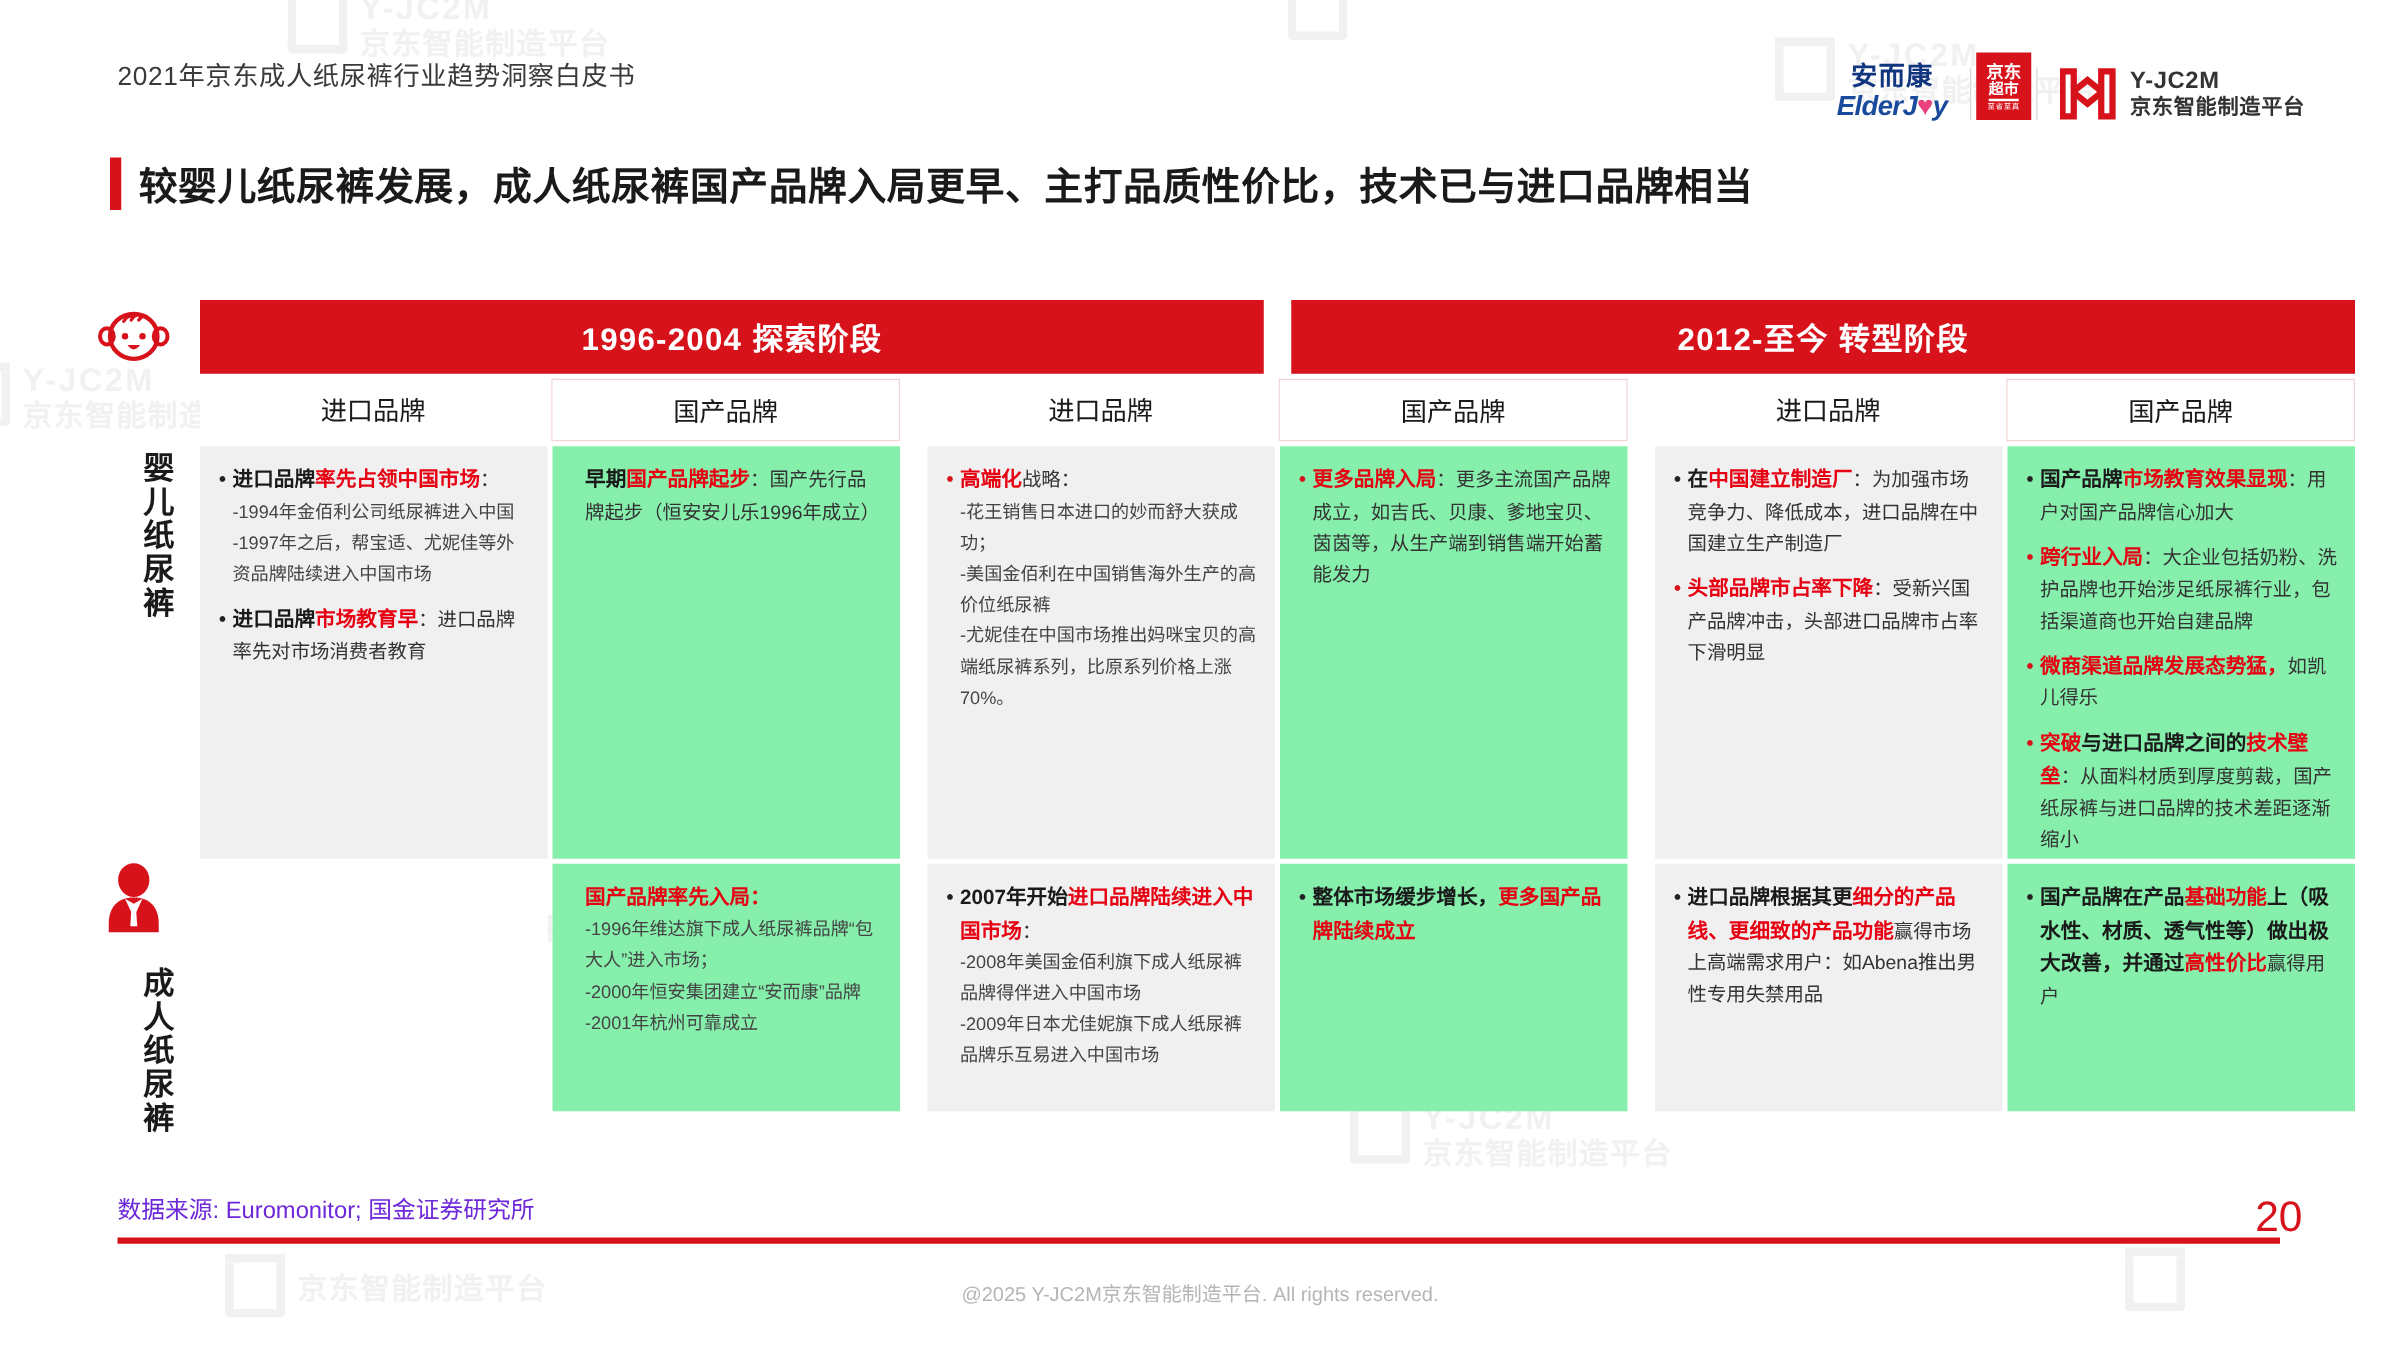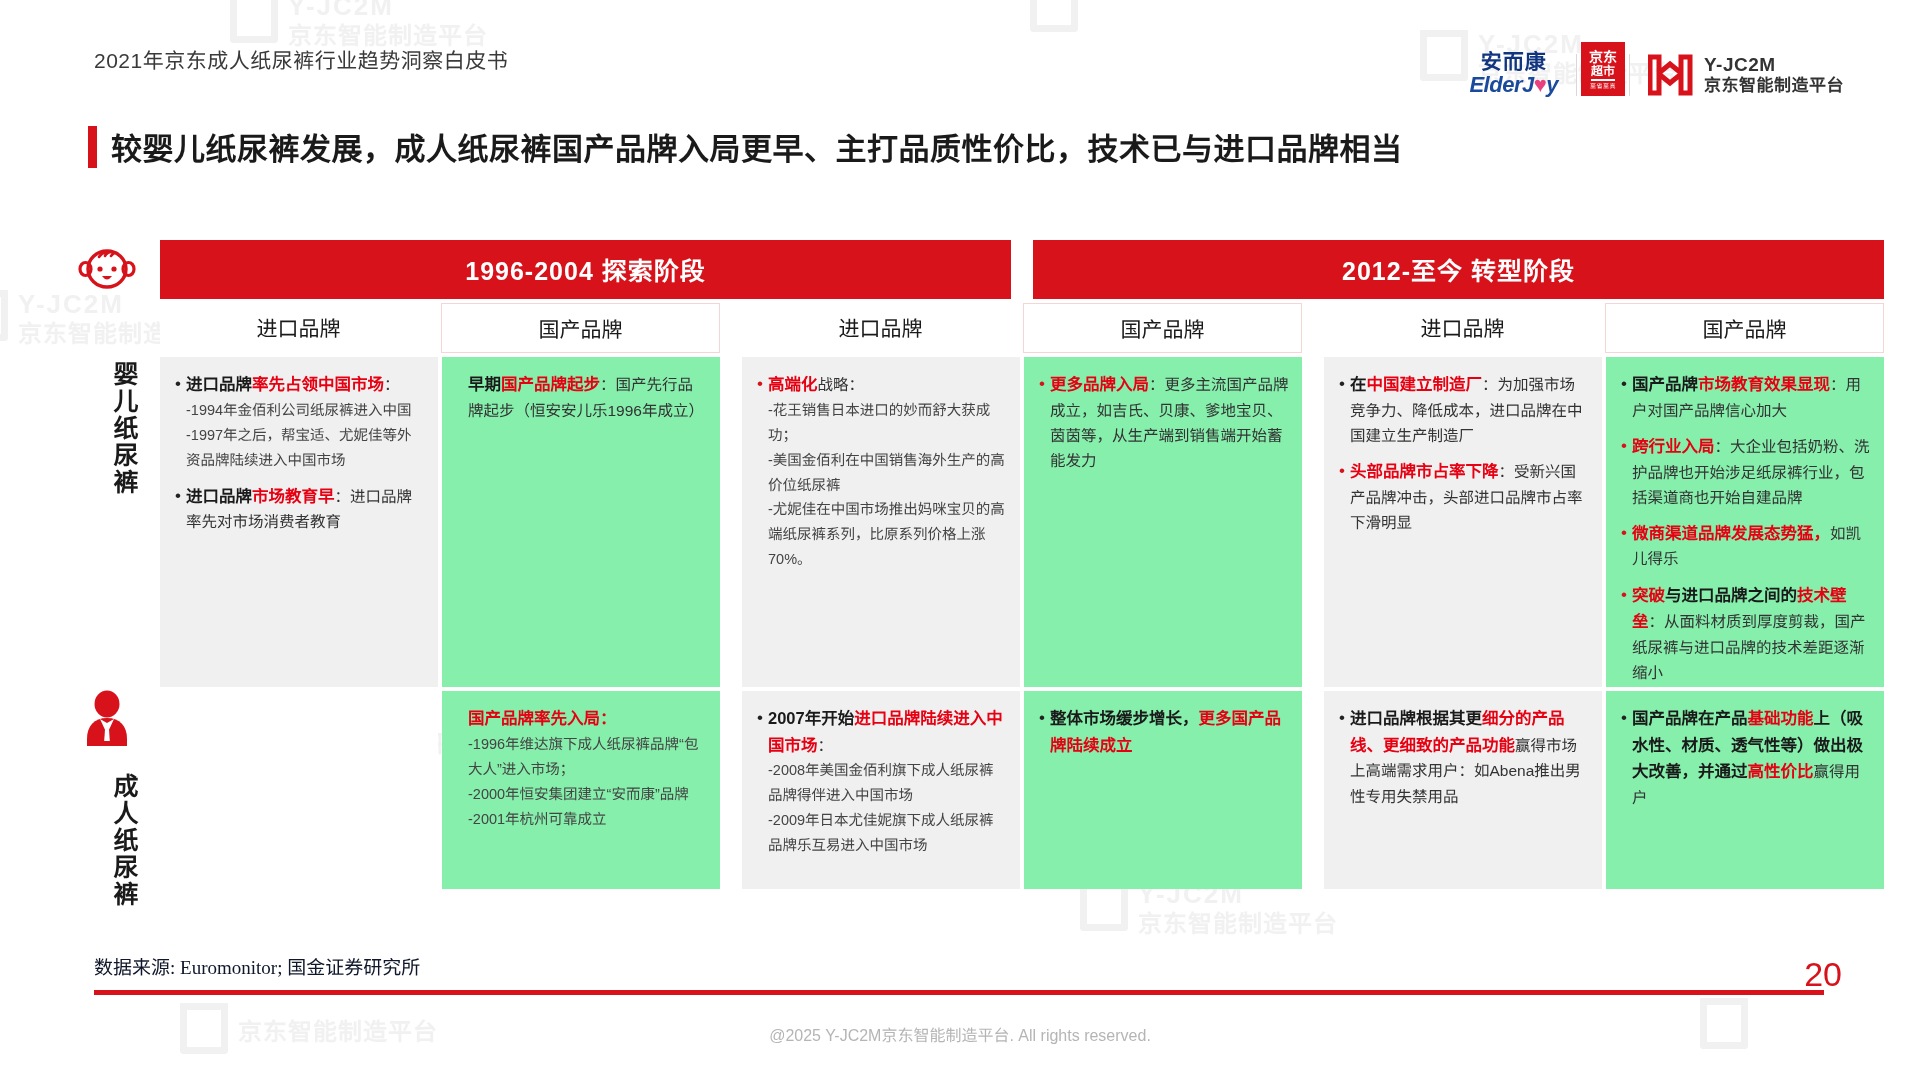--- a/index.html
+++ b/index.html
@@ -103,21 +103,21 @@
     position: absolute; left: 76px; width: 62px; text-align: center;
     font-size: 25px; font-weight: 700; color: #1a1a1a; line-height: 1.18;
     writing-mode: vertical-rl; text-orientation: upright; letter-spacing: 2px;
   }
   .icon-baby { position: absolute; left: 78px; top: 244px; width: 58px; height: 50px; }
   .icon-adult { position: absolute; left: 84px; top: 690px; width: 46px; height: 56px; }
   .lbl-baby { top: 348px; height: 160px; }
   .lbl-adult { top: 760px; height: 160px; }
 
   
-  .source { position: absolute; left: 94px; top: 952px; font-size: 19px; color: #0f172a; font-family: Liberation Serif, serif; }
+  .source { position: absolute; left: 94px; top: 952px; font-size: 19px; color: #6d28d9; }
   .foot-rule { position: absolute; left: 94px; top: 990px; width: 1730px; height: 5px; background: #d7121b; }
   .page-no { position: absolute; right: 78px; top: 955px; font-size: 34px; color: #d7121b; }
   .copyright { position: absolute; left: 0; right: 0; top: 1022px; text-align: center; font-size: 16px; color: #b5b5b5; }
 </style>
 </head>
 <body>
 
 <div class="slide">
 
   <div class="wm" style="left:230px;top:-8px;">

